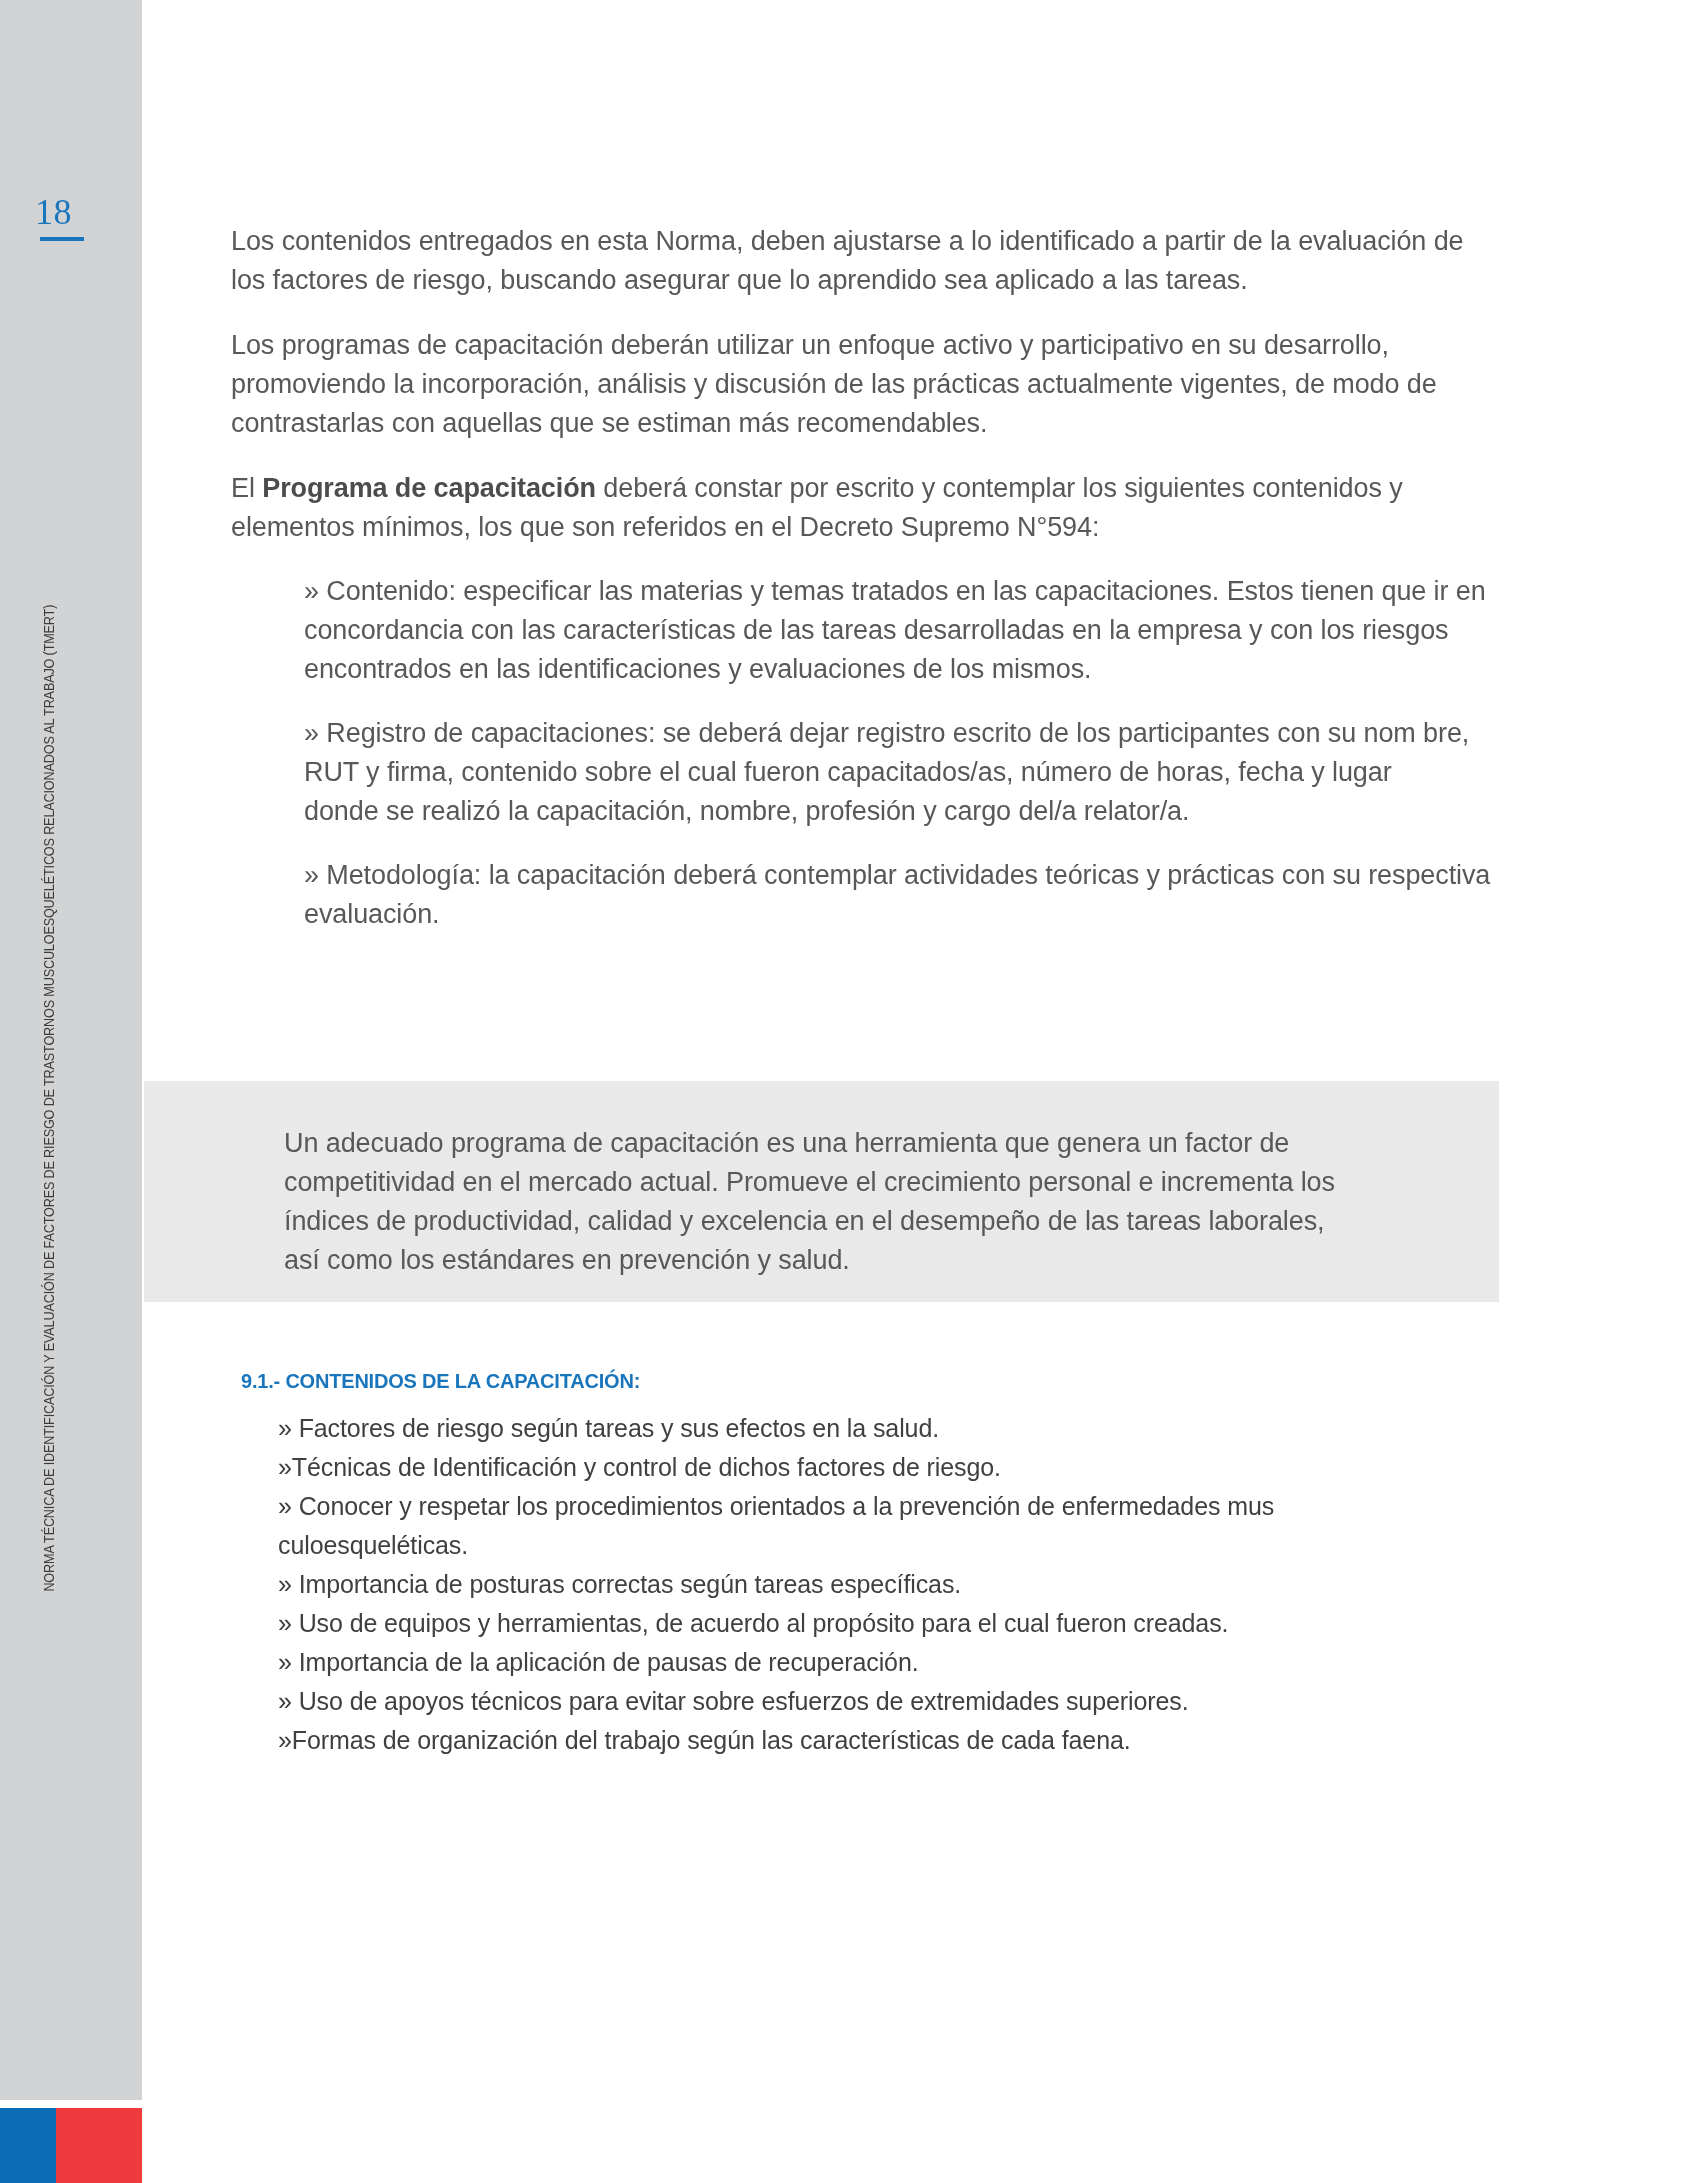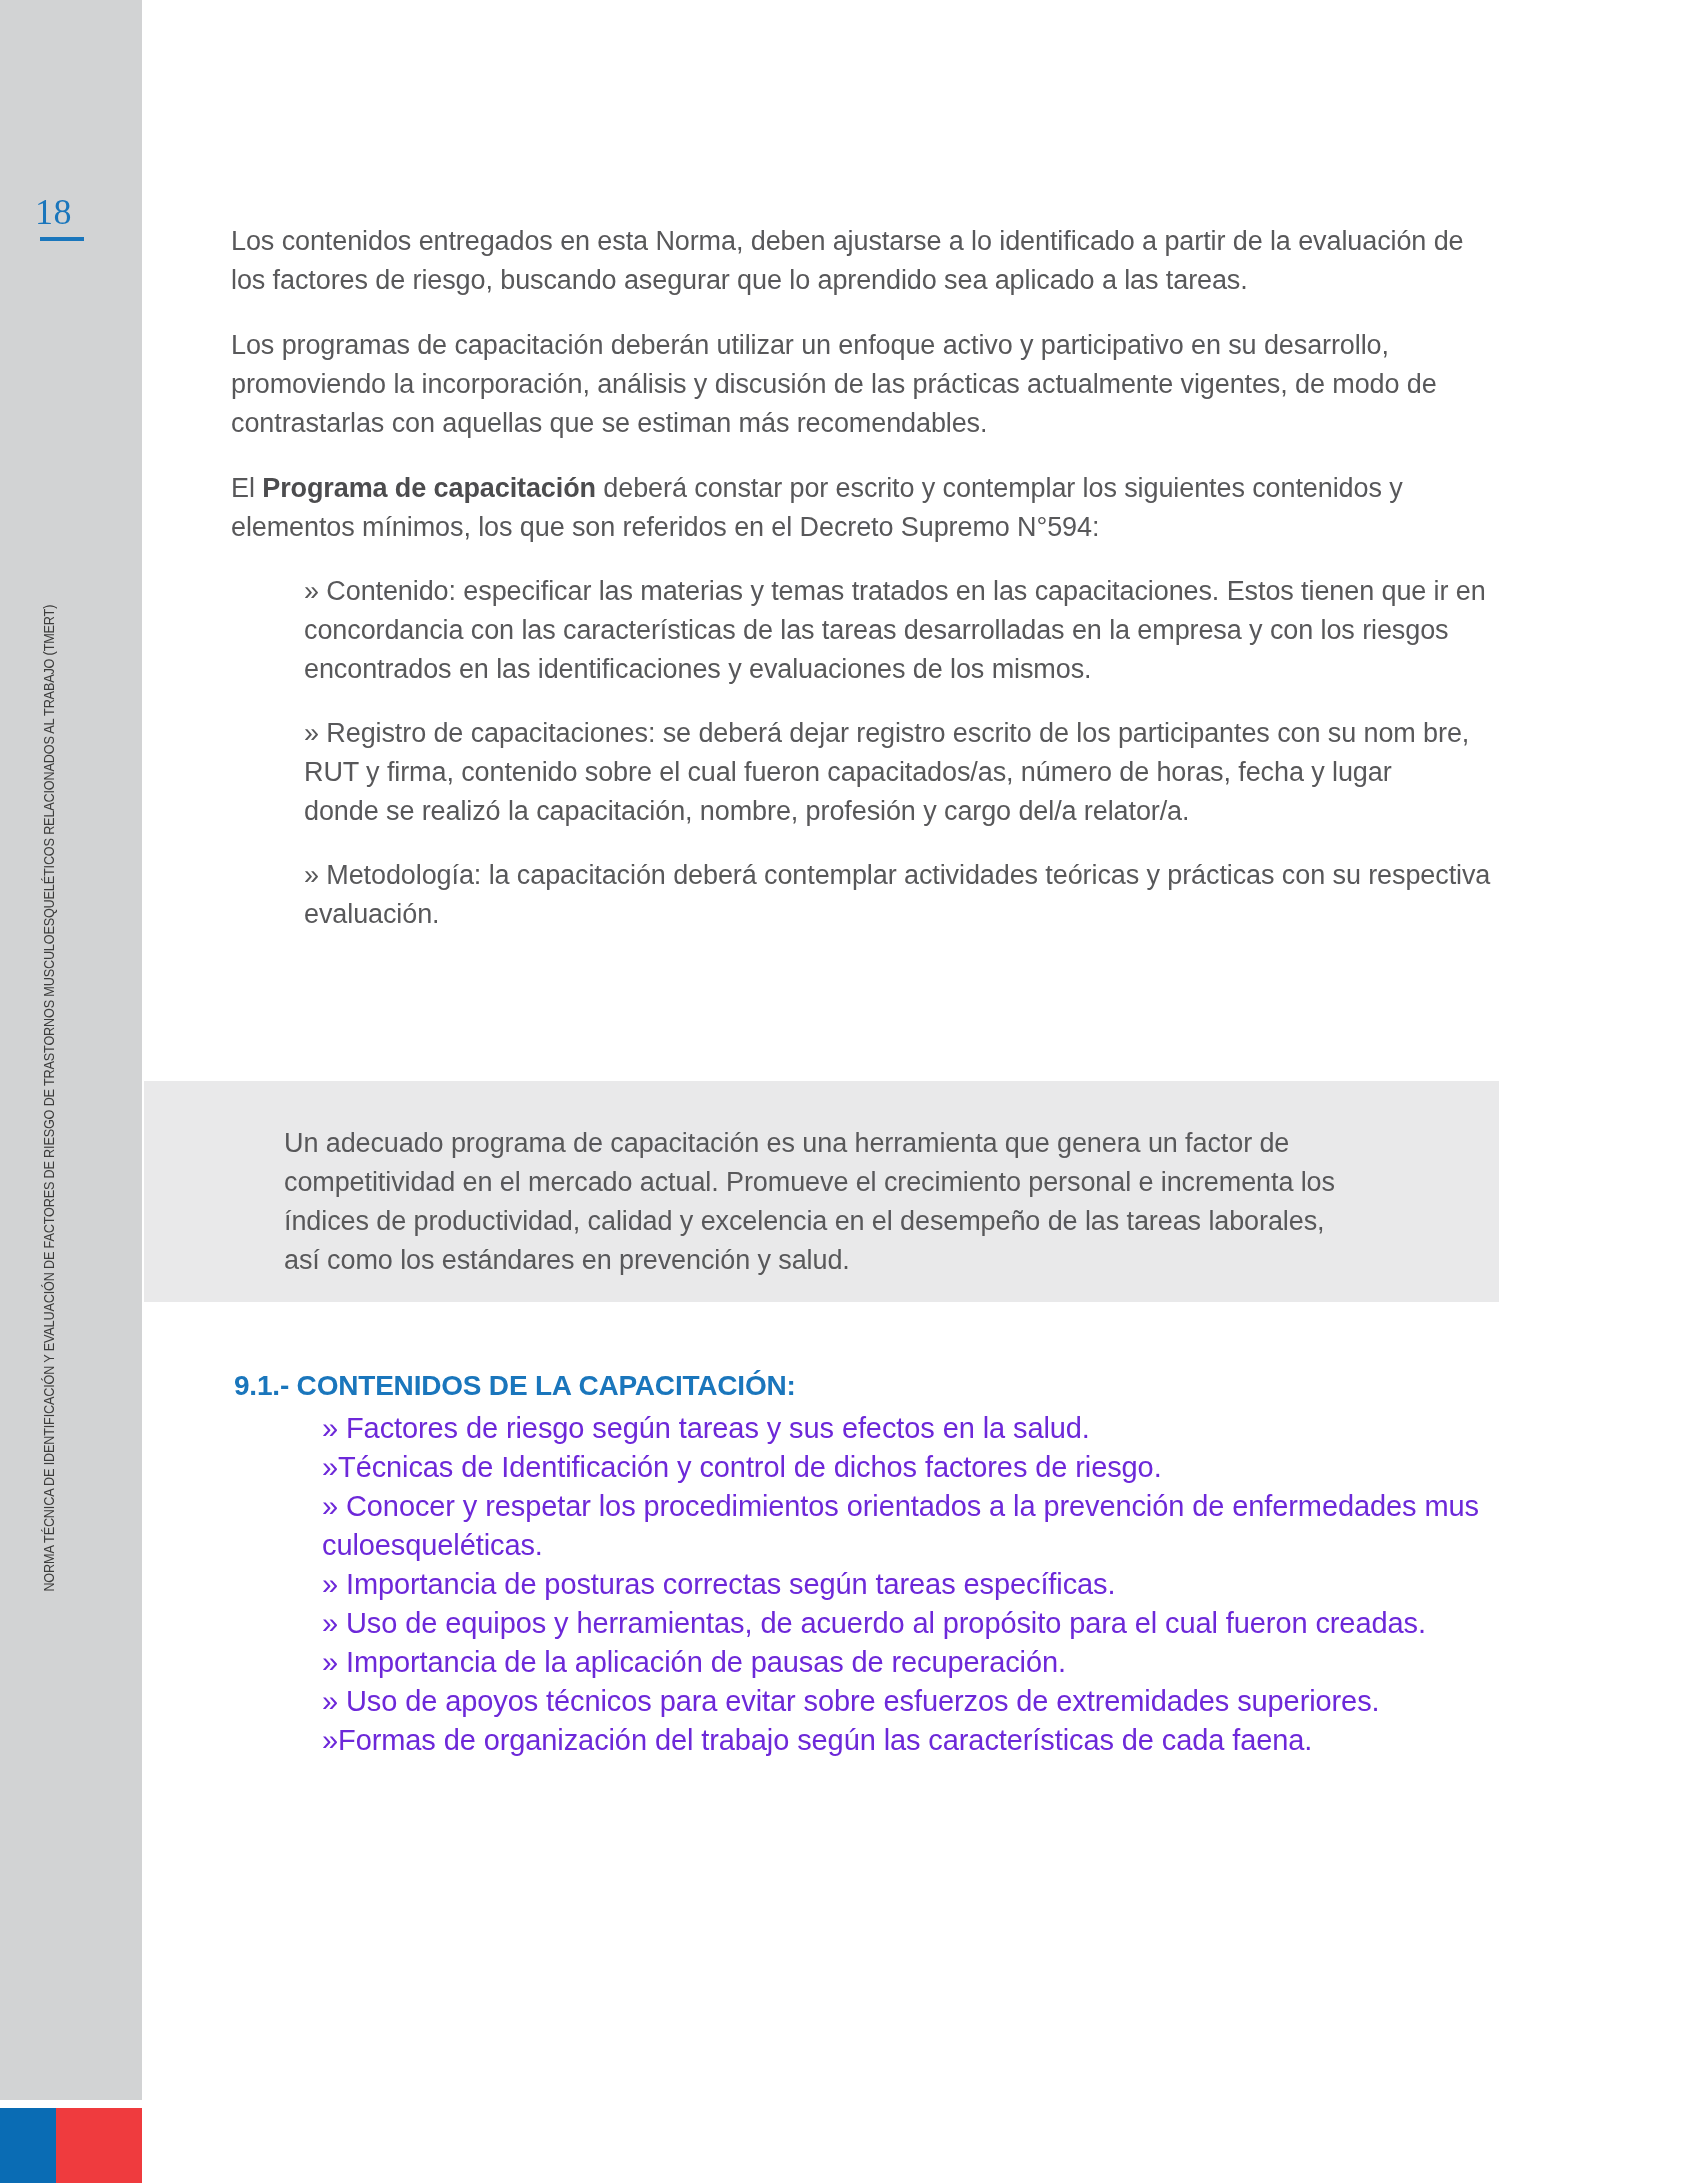--- a/index.html
+++ b/index.html
@@ -131,40 +131,39 @@
     text-align: justify;
     text-justify: inter-word;
     font-family: "Liberation Sans Narrow", "Liberation Sans", sans-serif;
     letter-spacing: -0.1px;
   }
   #callout-text p:last-child { text-align: left; }
 
   
   #section-heading {
     position: absolute;
-    left: 234px;
+    left: 241px;
     top: 1370px;
-    font-size: 28px;
+    font-size: 20px;
     color: #1a76bc;
     font-weight: bold;
     letter-spacing: -0.2px;
     font-family: "Liberation Sans Narrow", "Liberation Sans", sans-serif;
   }
 
   #section-list {
     position: absolute;
     left: 278px;
     top: 1409px;
     width: 1228px;
-    color: #6d28d9;
-    font-size: 29px;
+    color: #404040;
+    font-size: 25px;
     line-height: 39px;
     letter-spacing: -0.1px;
     font-family: "Liberation Sans Narrow", "Liberation Sans", sans-serif;
-    margin-left: 44px;
   }
   #section-list div { white-space: pre-wrap; }
 </style>
 </head>
 <body>
 
 <div id="sidebar">
   <div id="page-number">18</div>
   <div id="page-number-rule"></div>
   <div id="sidebar-vertical-label">NORMA TÉCNICA DE IDENTIFICACIÓN Y EVALUACIÓN DE FACTORES DE RIESGO DE TRASTORNOS MUSCULOESQUELÉTICOS RELACIONADOS AL TRABAJO (TMERT)</div>

